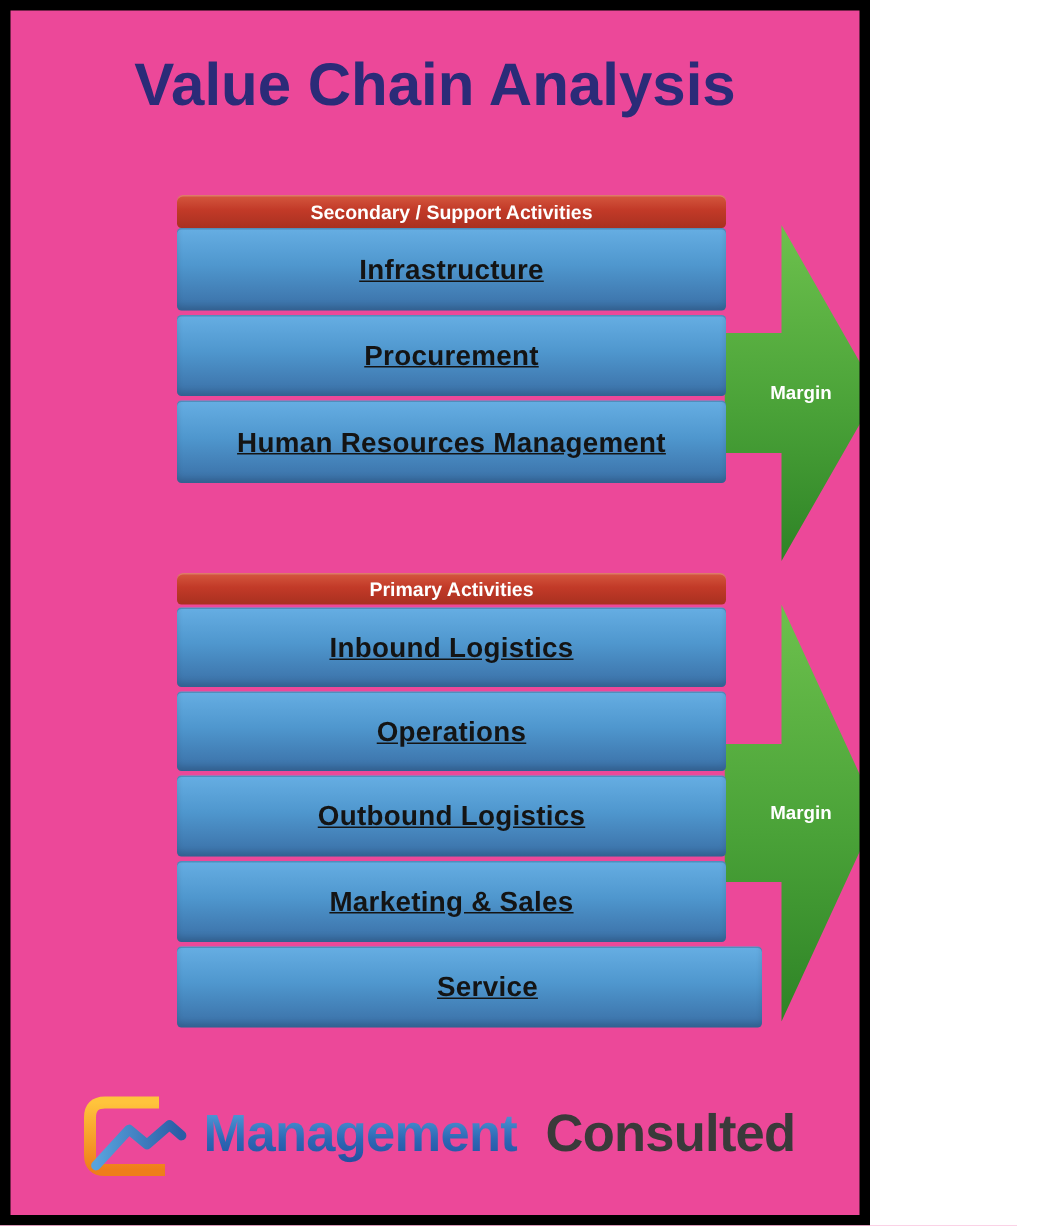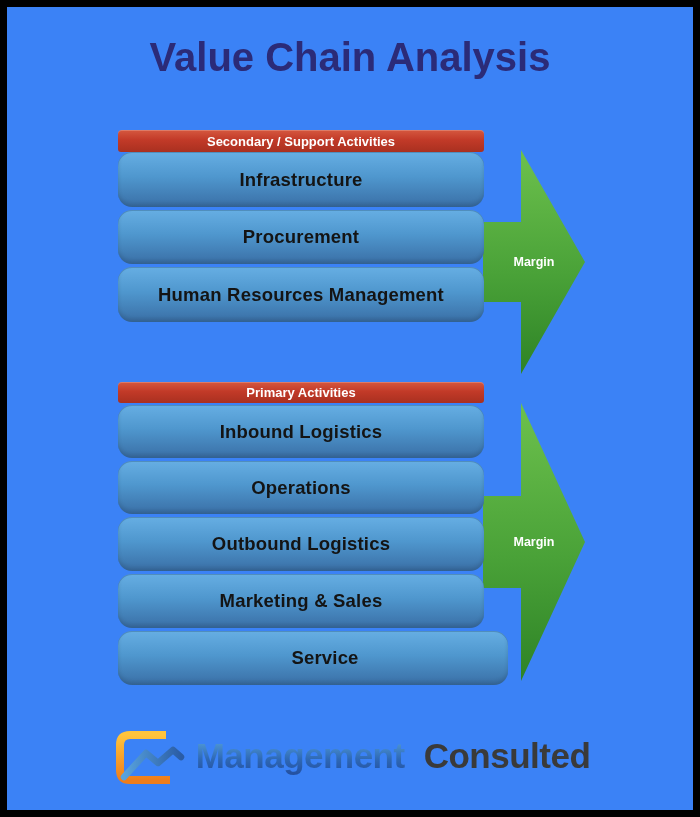--- a/index.html
+++ b/index.html
@@ -1,20 +1,20 @@
 <!DOCTYPE html>
 <html><head>
 <meta charset="utf-8">
 <style>
   html, body { margin: 0; padding: 0; background: #fff; }
   .stage {
     position: relative;
-    width: 700px;
+    width: 580px;
     height: 817px;
-    background: #3b82f6;
+    background: #ec4899;
     font-family: "Liberation Sans", sans-serif;
     overflow: hidden;
   }
   .frame {
     position: absolute;
     inset: 0;
     border: 7px solid #000;
     pointer-events: none;
     z-index: 10;
   }
@@ -44,30 +44,31 @@
     font-size: 13px;
     font-weight: bold;
     z-index: 2;
     box-shadow: inset 0 1px 0 rgba(255,255,255,0.22);
   }
   .act-bar {
     position: absolute;
     left: 118px;
     width: 366px;
     background: linear-gradient(180deg, #66AEE3 0%, #4F97CE 45%, #3A6FA6 100%);
-    border-radius: 14px;
+    border-radius: 3px;
     display: flex;
     align-items: center;
     justify-content: center;
     color: #141414;
     font-size: 18.5px;
     font-weight: bold;
     letter-spacing: 0.2px;
     z-index: 2;
     box-shadow: inset 0 1px 0 rgba(20,50,80,0.25), inset 0 -3px 4px rgba(0,0,0,0.14);
+    text-decoration: underline;
   }
   .arrow-svg {
     position: absolute;
     left: 483px;
     z-index: 1;
   }
   .margin-label {
     position: absolute;
     left: 483px;
     width: 102px;

